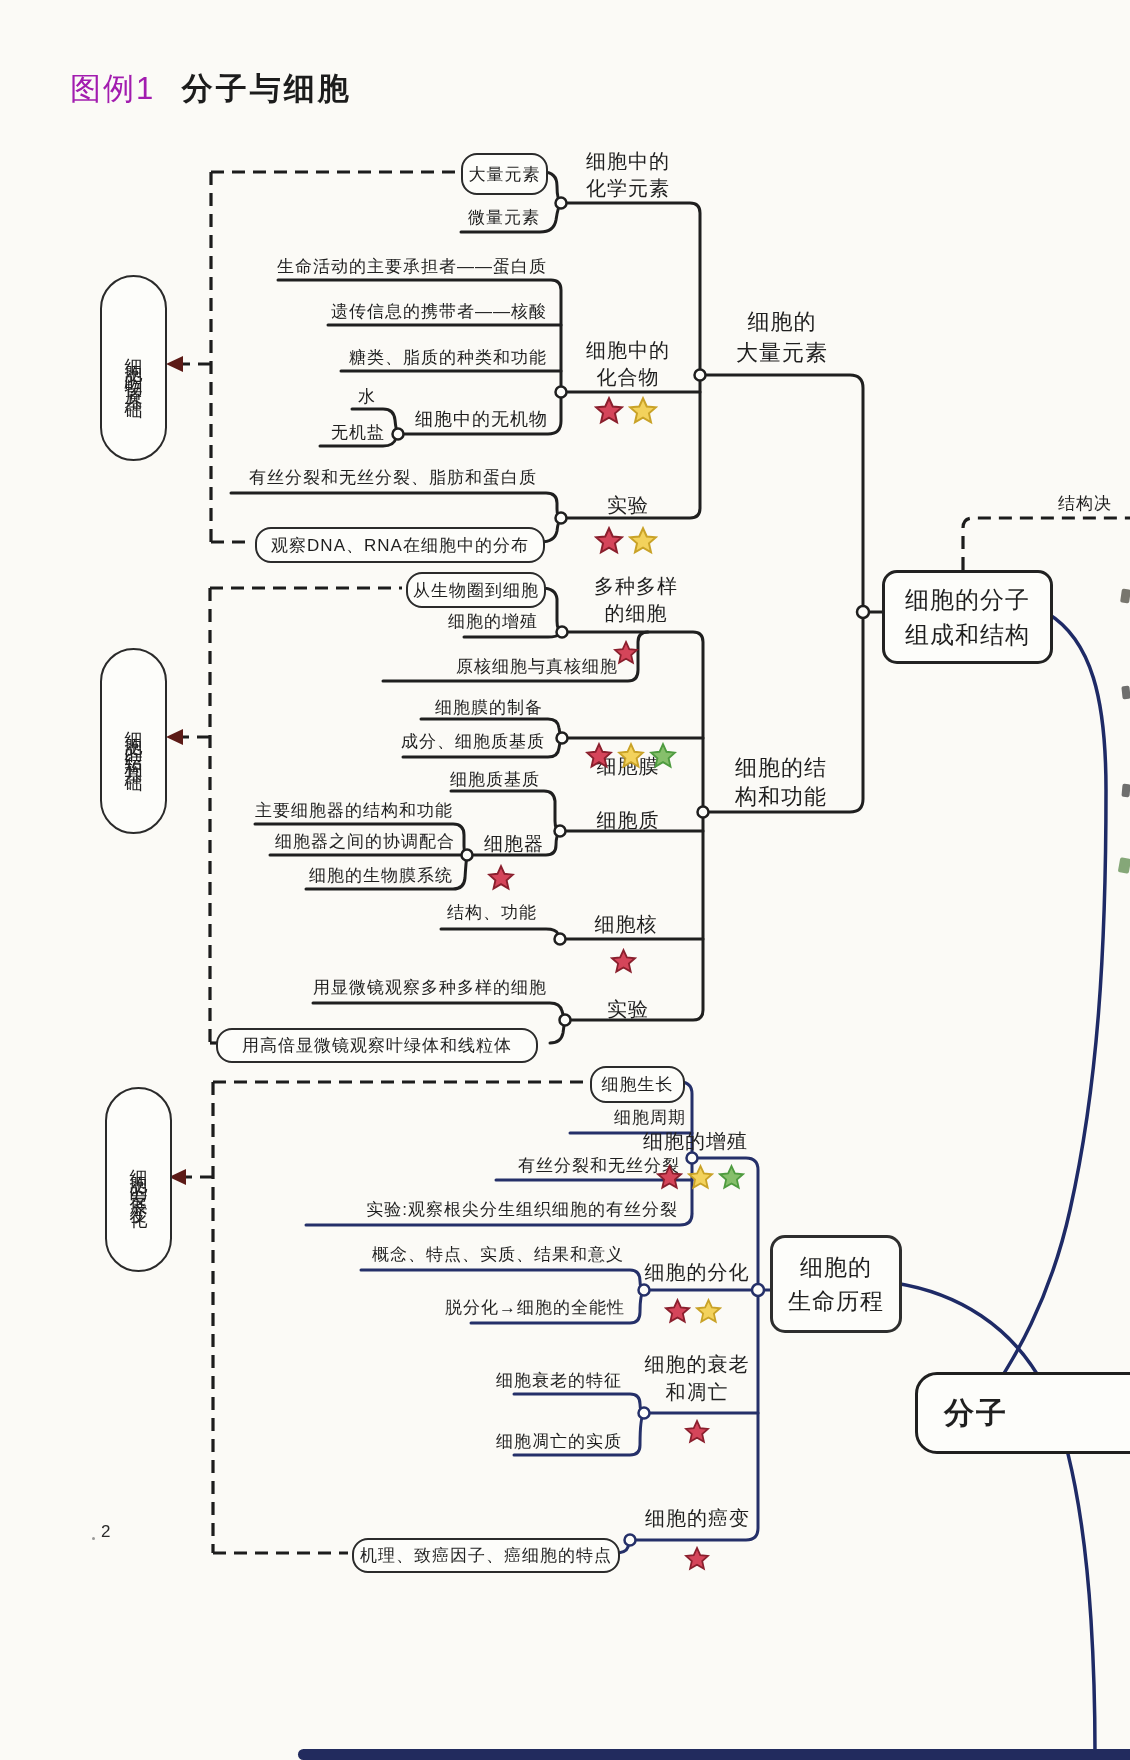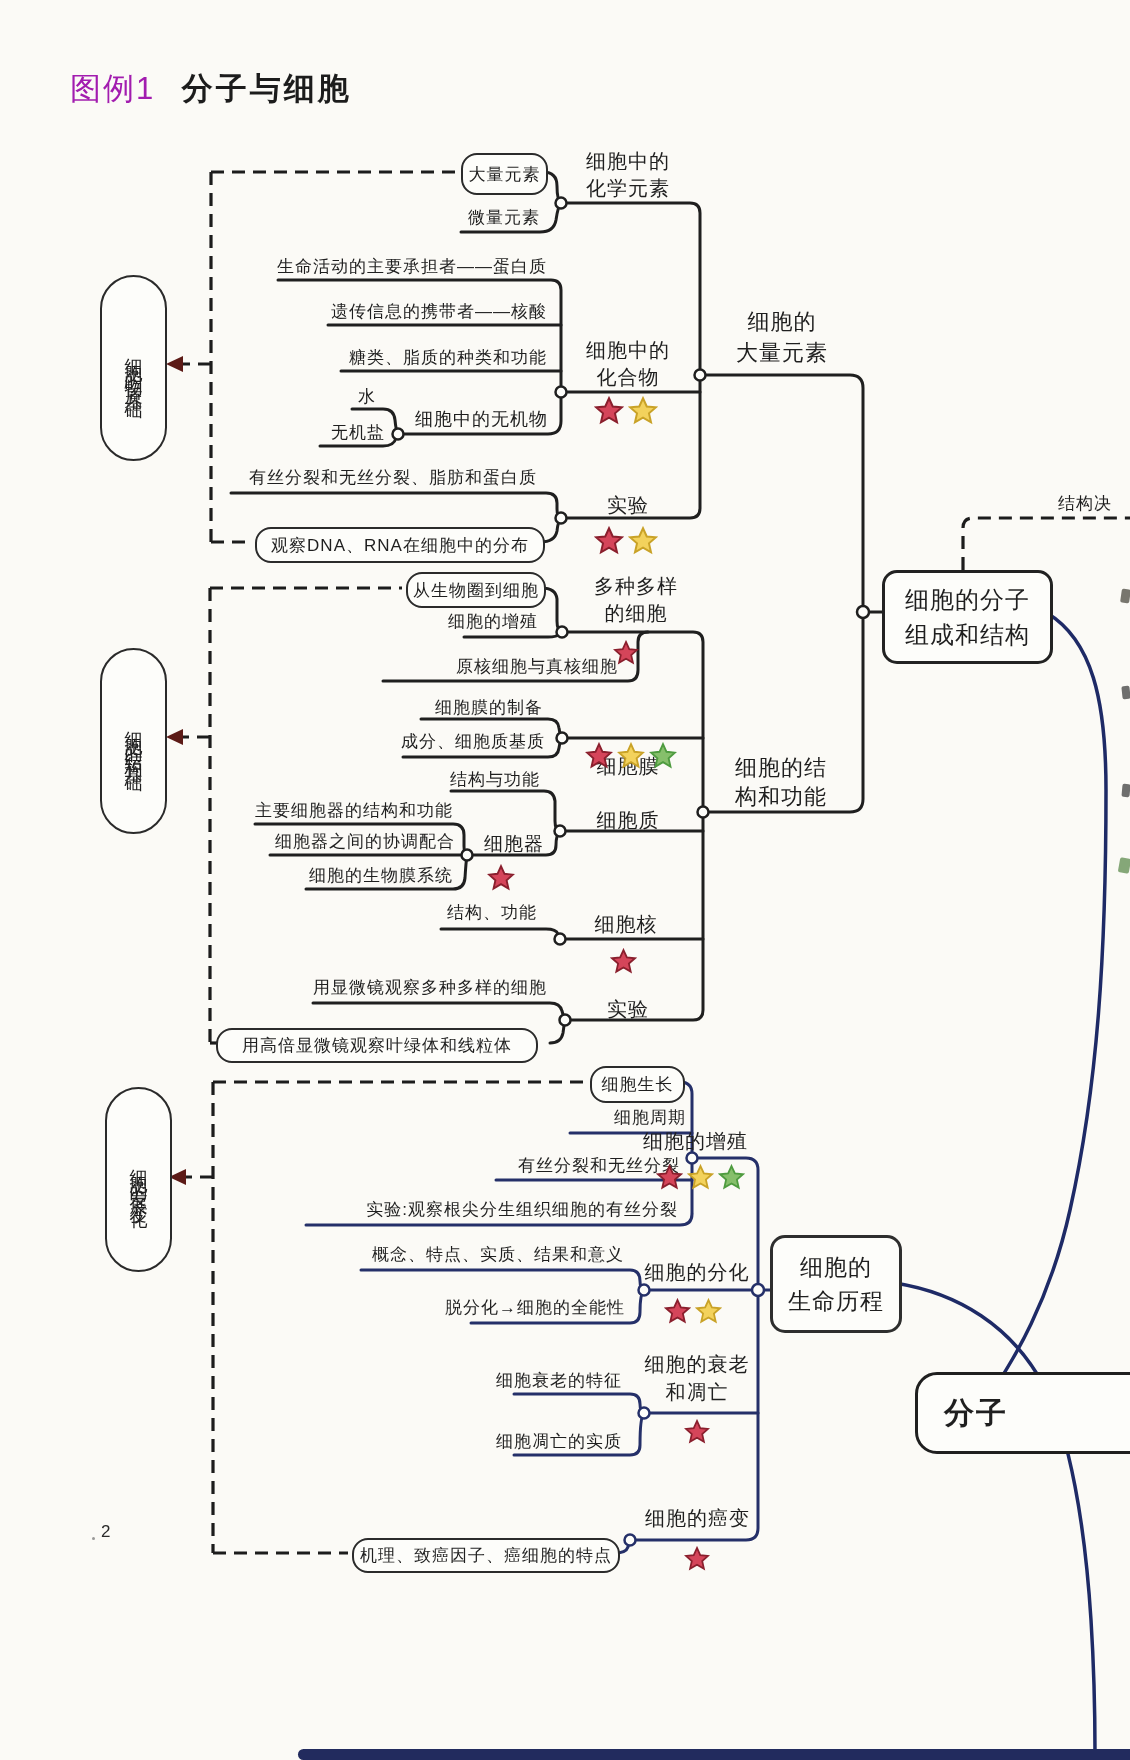--- a/index.html
+++ b/index.html
@@ -228,21 +228,21 @@
         <path d="M12 1.8 L15 8.4 L22.2 9.1 L16.8 13.9 L18.4 21 L12 17.3 L5.6 21 L7.2 13.9 L1.8 9.1 L9 8.4 Z"></path>
       </svg>
     <svg class="star-yellow" width="28" height="28" viewBox="0 0 24 24">
         <path d="M12 1.8 L15 8.4 L22.2 9.1 L16.8 13.9 L18.4 21 L12 17.3 L5.6 21 L7.2 13.9 L1.8 9.1 L9 8.4 Z"></path>
       </svg>
     <svg class="star-green" width="28" height="28" viewBox="0 0 24 24">
         <path d="M12 1.8 L15 8.4 L22.2 9.1 L16.8 13.9 L18.4 21 L12 17.3 L5.6 21 L7.2 13.9 L1.8 9.1 L9 8.4 Z"></path>
       </svg>
   </div>
 
-  <div class="leaf" style="right:590px;top:768px;">结构与功能</div>
+  <div class="leaf" style="right:590px;top:768px;">细胞质基质</div>
   <div class="leaf" style="right:677px;top:799px;">主要细胞器的结构和功能</div>
   <div class="leaf" style="right:675px;top:830px;">细胞器之间的协调配合</div>
   <div class="leaf" style="right:677px;top:864px;">细胞的生物膜系统</div>
   <div class="sublabel" style="left:484px;top:831px;">细胞器</div>
   <div class="star-row" style="left:487px;top:864px;">
     <svg class="star-red" width="28" height="28" viewBox="0 0 24 24">
         <path d="M12 1.8 L15 8.4 L22.2 9.1 L16.8 13.9 L18.4 21 L12 17.3 L5.6 21 L7.2 13.9 L1.8 9.1 L9 8.4 Z"></path>
       </svg>
   </div>
   <div class="glabel" style="left:582px;top:807px;width:92px;">

